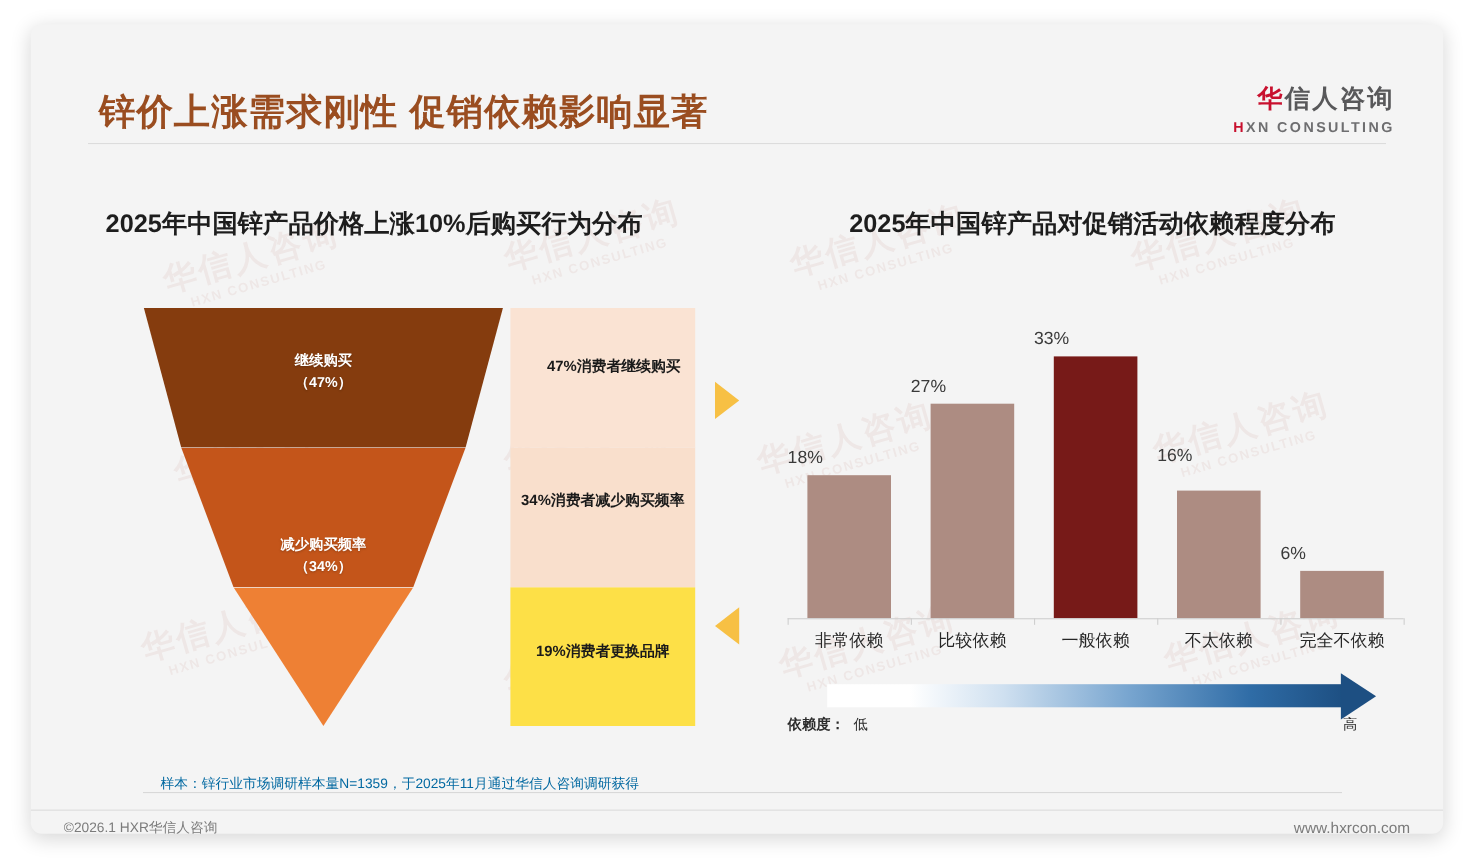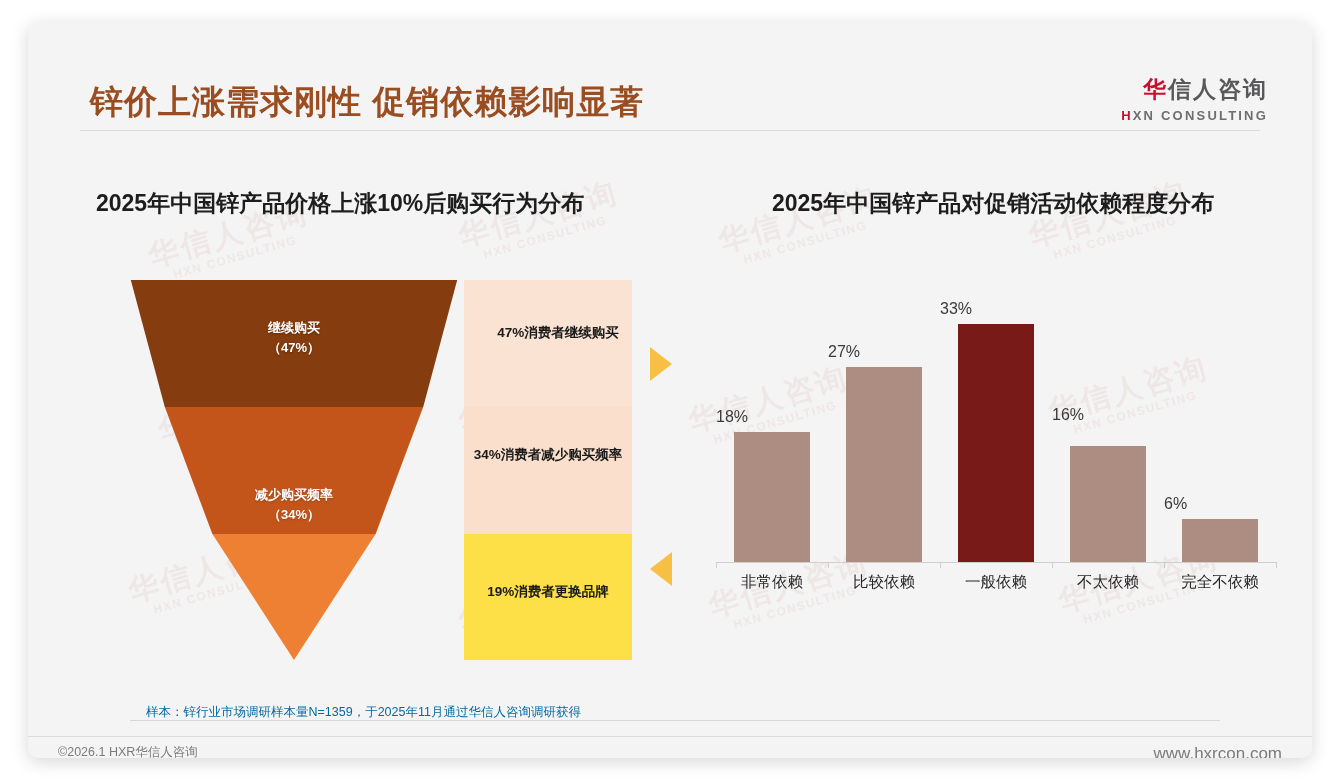--- a/index.html
+++ b/index.html
@@ -130,21 +130,21 @@
   #legend-low  { position: absolute; left: 60px;  top: 32px; font-size: 13px; color: #2b2b2b; }
   #legend-high { position: absolute; left: 505px; top: 32px; font-size: 13px; color: #2b2b2b; }
 
   
   #source-rule { position: absolute; left: 102px; top: 698px; width: 1090px; height: 1px; background: #d8d8d8; }
   #source-note { position: absolute; left: 118px; top: 682px; font-size: 12.5px; color: #0369a1; }
 
   
   #footer-rule { position: absolute; left: 0; top: 714px; width: 100%; height: 1px; background: #dcdcdc; }
   #footer-left  { position: absolute; left: 30px;  top: 722px; font-size: 12.5px; color: #7b7b7b; }
-  #footer-right { position: absolute; right: 30px; top: 722px; font-size: 17px; color: #7b7b7b; }
+  #footer-right { position: absolute; right: 30px; top: 722px; font-size: 14px; color: #7b7b7b; }
 </style>
 </head>
 <body>
 
 <div id="slide">
 
   <div class="wm" style="left:120px; top:195px;">
     <div class="wm1">华信人咨询</div>
     <div class="wm2">HXN CONSULTING</div>
   </div>
@@ -258,20 +258,27 @@
     </div>
   <div id="axis-line"></div>
   <div id="cat-row">
       <div class="cat" style="left: 0px;">非常依赖</div>
       <div class="cat" style="left: 112px;">比较依赖</div>
       <div class="cat" style="left: 224px;">一般依赖</div>
       <div class="cat" style="left: 336px;">不太依赖</div>
       <div class="cat" style="left: 448px;">完全不依赖</div>
     </div>
 
+  <div id="legend">
+    <div id="grad-bar"></div>
+    <div id="grad-arrow"></div>
+    <div id="legend-caption">依赖度：</div>
+    <div id="legend-low">低</div>
+    <div id="legend-high">高</div>
+  </div>
 
   <div id="source-note">样本：锌行业市场调研样本量N=1359，于2025年11月通过华信人咨询调研获得</div>
   <div id="source-rule"></div>
 
   <div id="footer-rule"></div>
   <div id="footer-left">©2026.1 HXR华信人咨询</div>
   <div id="footer-right">www.hxrcon.com</div>
 
 <div class="axis-tick" style="left: 688px;"></div>
     <div class="axis-tick" style="left: 800px;"></div>

